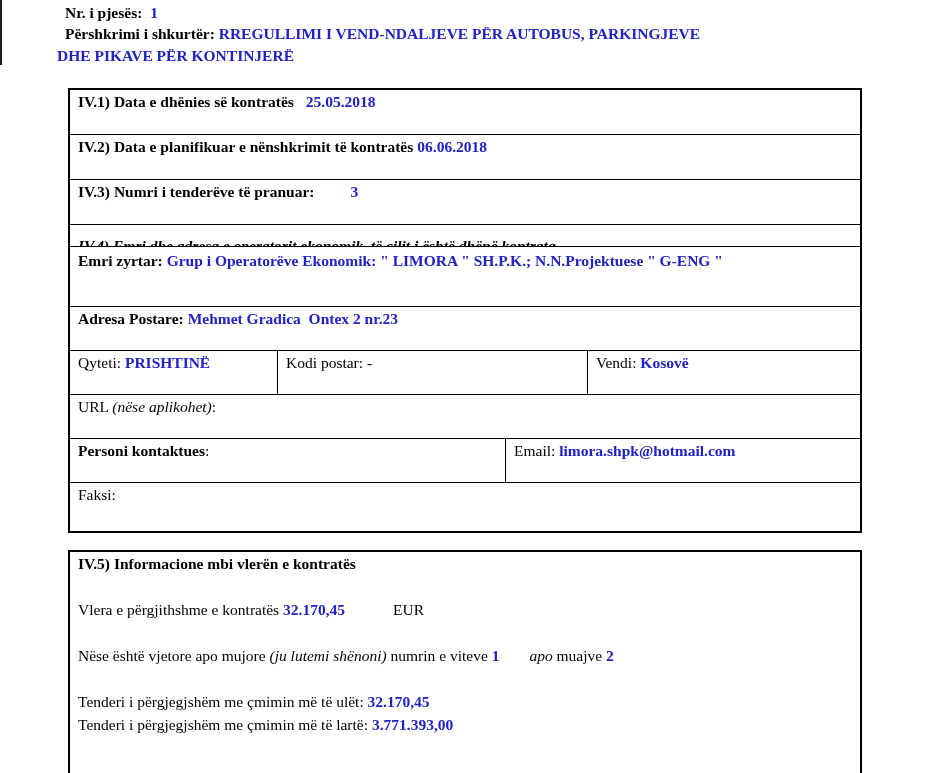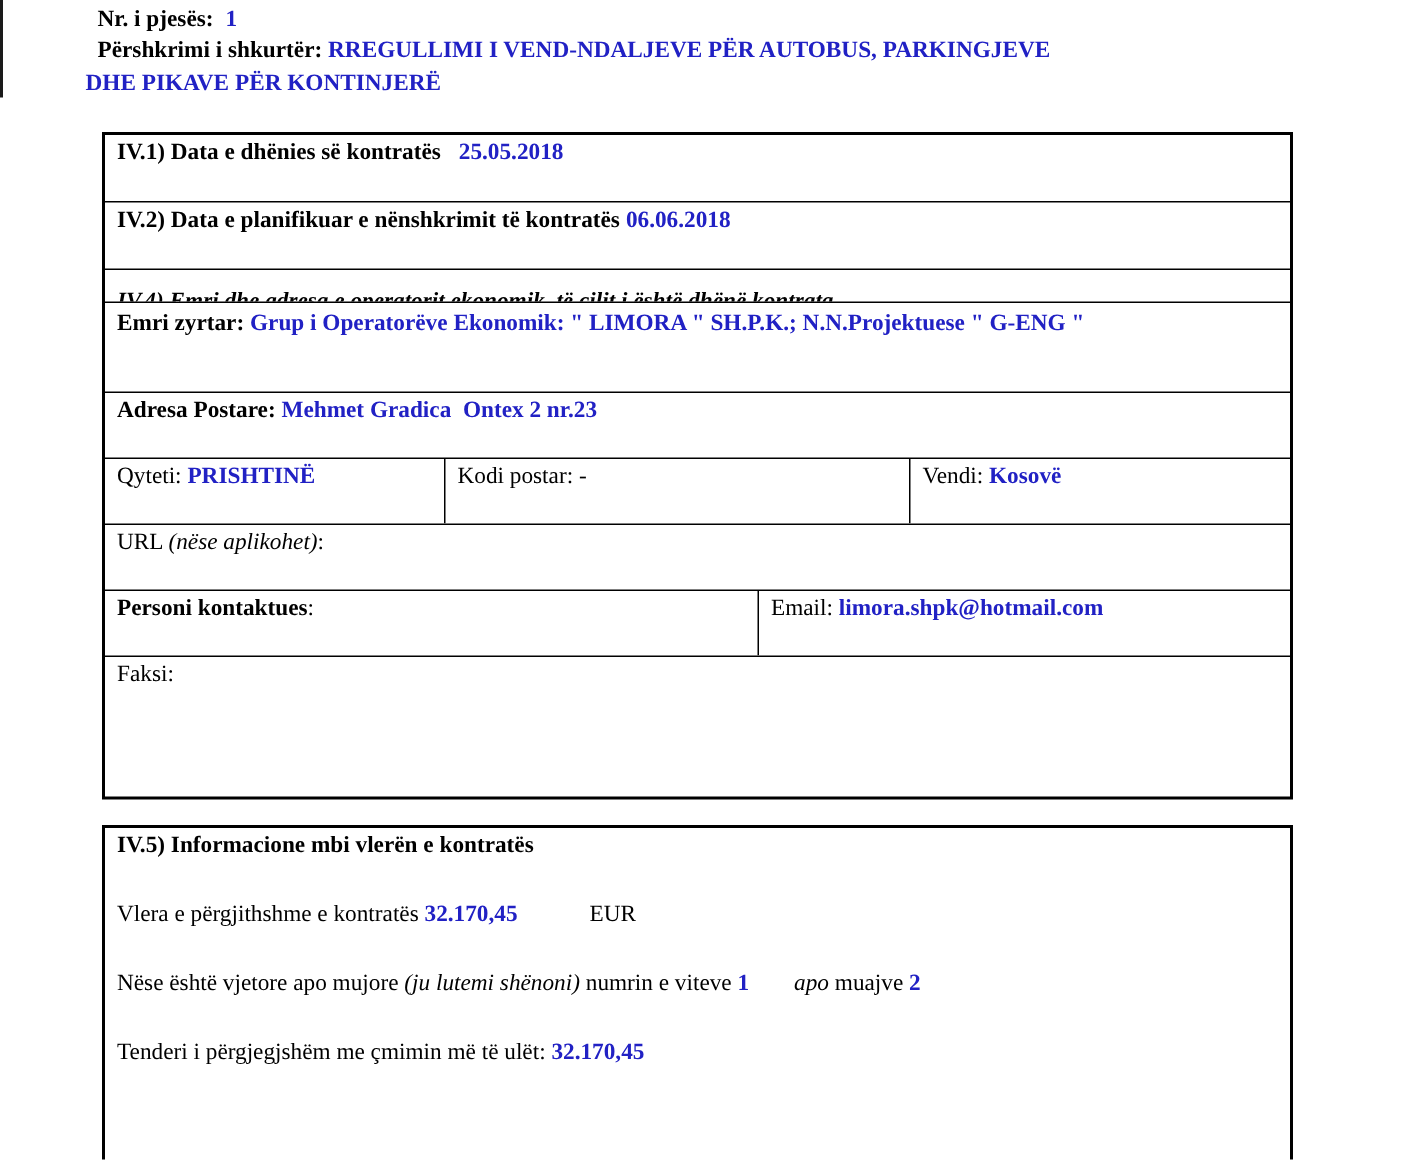--- a/index.html
+++ b/index.html
@@ -42,21 +42,21 @@
 
   .row { border-top: 1px solid #000000; padding: 3px 8px; box-sizing: border-box; overflow: hidden; }
   .row.first { border-top: none; }
   .r44 { height: 44px; }
   .r45 { height: 45px; }
   .r22 { height: 22px; padding-top: 12px; font-style: italic; }
   .r60 { height: 60px; line-height: 21px; }
   .rcells { display: flex; padding: 0; }
   .cell { padding: 3px 8px; box-sizing: border-box; overflow: hidden; }
   .cell.bd { border-right: 1px solid #000000; }
-  .c1 { width: 227px; }
+  .c1 { width: 208px; }
   .c2 { width: 310px; }
   .c3 { flex: 1; }
   .p1 { width: 436px; }
   .p2 { flex: 1; }
 
   
   #t2 .abs { position: absolute; left: 8px; right: 8px; white-space: nowrap; }
   #s5-title   { top: 3px; }
   #s5-value   { top: 49px; }
   #s5-period  { top: 95px; }
@@ -76,20 +76,23 @@
   <span class="b">Përshkrimi i shkurtër:</span> <span class="v pre">RREGULLIMI I VEND-NDALJEVE PËR AUTOBUS, PARKINGJEVE
 DHE PIKAVE PËR KONTINJERË</span>
 </div>
 
 <div class="tbl" id="t1">
   <div class="row first r44">
     <span class="b">IV.1) Data e dhënies së kontratës</span><span class="v ml12">25.05.2018</span>
   </div>
   <div class="row r45">
     <span class="b">IV.2) Data e planifikuar e nënshkrimit të kontratës</span><span class="v ml4">06.06.2018</span>
+  </div>
+  <div class="row r45">
+    <span class="b">IV.3) Numri i tenderëve të pranuar:</span><span class="v ml36">3</span>
   </div>
   <div class="row r22">
     <span class="b">IV.4) Emri dhe adresa e operatorit ekonomik, të cilit i është dhënë kontrata</span>
   </div>
   <div class="row r60">
     <span class="b">Emri zyrtar:</span> <span class="v pre">Grup i Operatorëve Ekonomik: " LIMORA " SH.P.K.; N.N.Projektuese " G-ENG "</span>
   </div>
   <div class="row r44">
     <span class="b">Adresa Postare:</span> <span class="v pre">Mehmet Gradica  Ontex 2 nr.23</span>
   </div>
@@ -128,13 +131,16 @@
   </div>
   <div class="abs" id="s5-value">
     <span>Vlera e përgjithshme e kontratës</span> <span class="v">32.170,45</span><span class="ml48">EUR</span>
   </div>
   <div class="abs" id="s5-period">
     <span>Nëse është vjetore apo mujore</span> <span class="i">(ju lutemi shënoni)</span> <span>numrin e viteve</span> <span class="v">1</span><span class="i ml42">apo</span> <span>muajve</span> <span class="v">2</span>
   </div>
   <div class="abs" id="s5-lowest">
     <span>Tenderi i përgjegjshëm me çmimin më të ulët:</span> <span class="v">32.170,45</span>
   </div>
+  <div class="abs" id="s5-highest">
+    <span>Tenderi i përgjegjshëm me çmimin më të lartë:</span> <span class="v">3.771.393,00</span>
+  </div>
 </div>
 
 </body></html>

